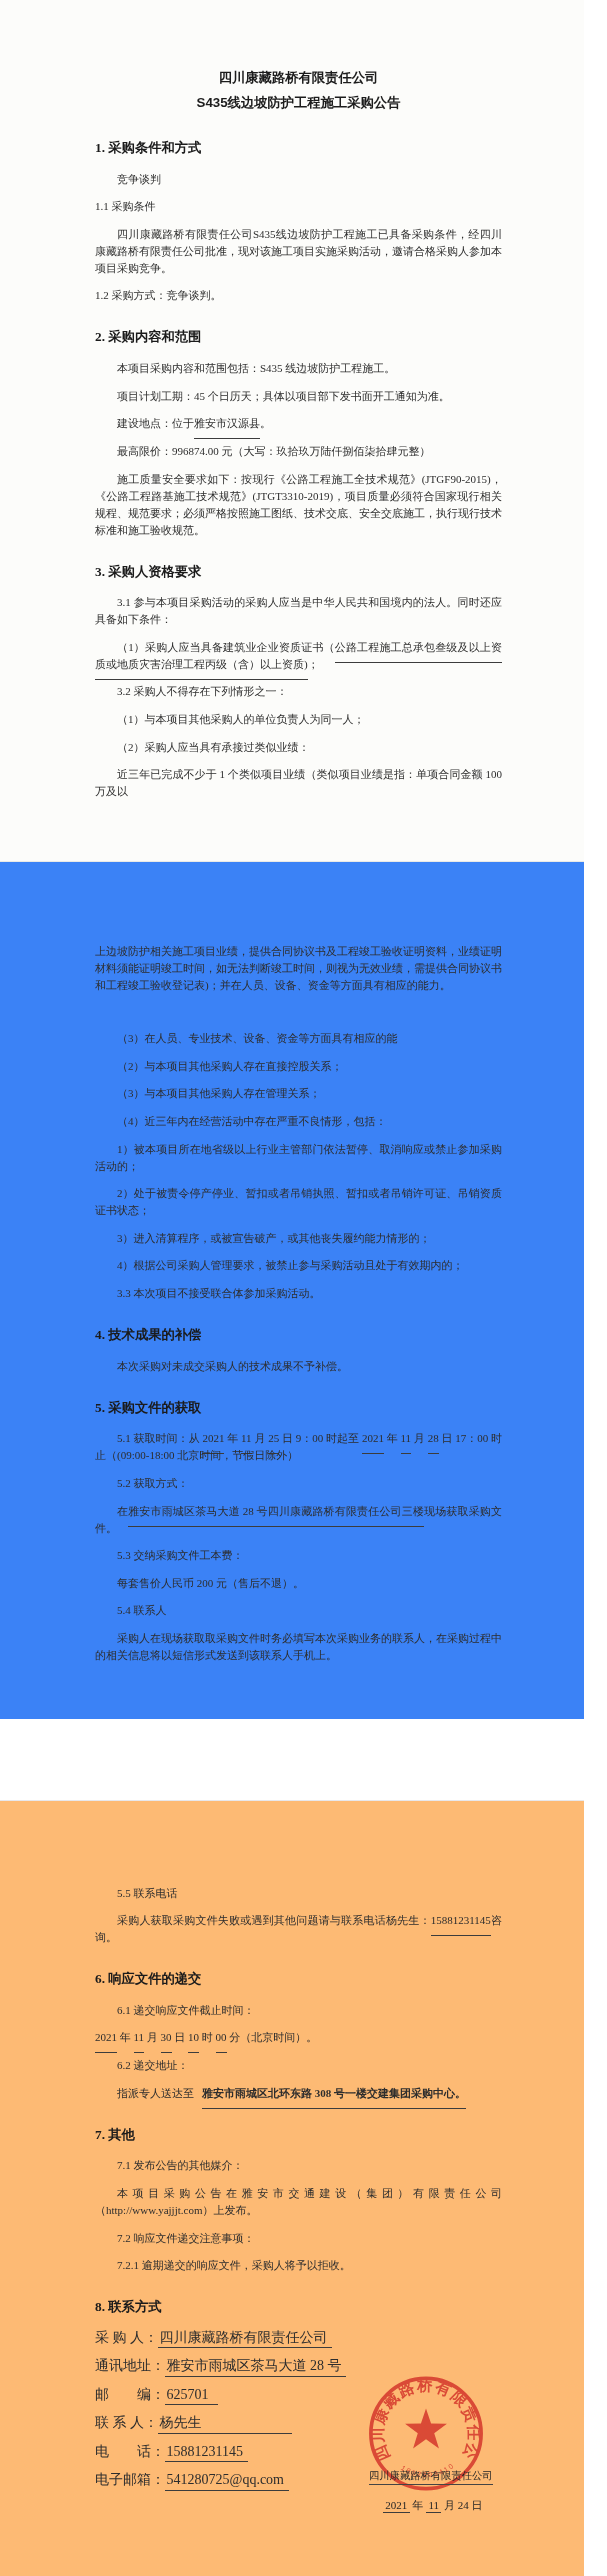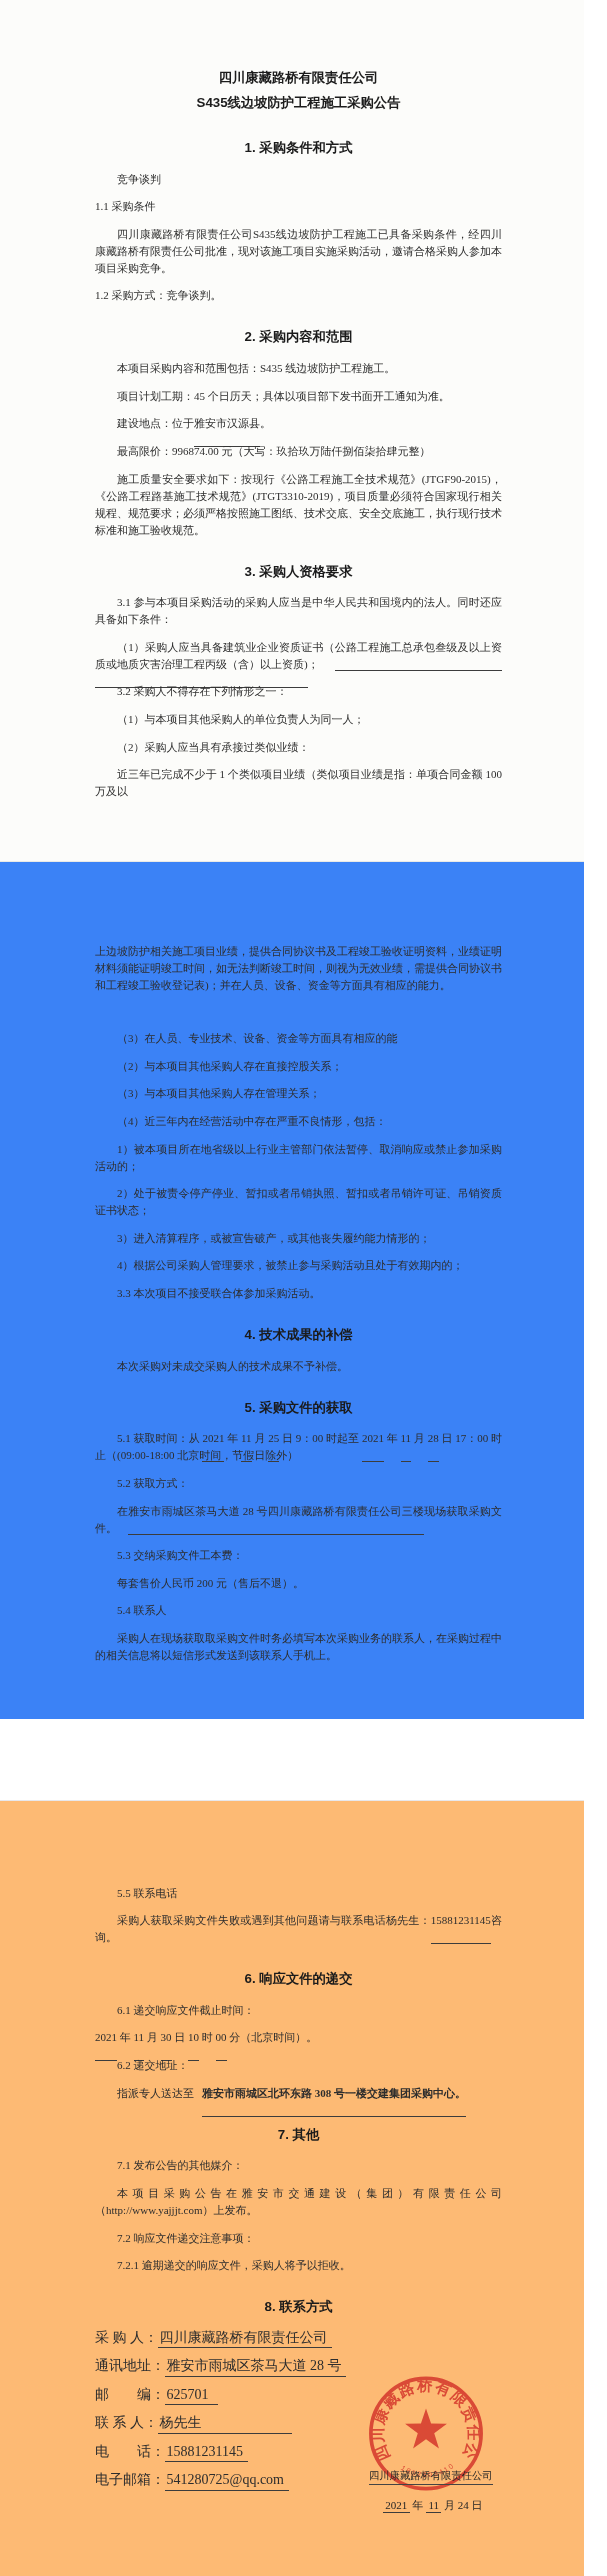--- a/index.html
+++ b/index.html
@@ -14,28 +14,28 @@
   #page3{top:1800px;height:858px;background:#fdba74;border-top:0.8px solid #e8e8ec;}
   .flow{padding-left:95px;padding-right:82px;}
   #page1 .flow{padding-top:65px;}
   #page2 .flow{padding-top:70px;}
   #page3 .flow{padding-top:73px;}
   .title{
     text-align:center;font-family:"Liberation Sans","DejaVu Sans",sans-serif;
     font-weight:bold;font-size:13.3px;line-height:25px;color:#1c1c1c;margin:0;
   }
   .h{
-    font-family:Liberation Sans, sans-serif;font-weight:bold;
-    font-size:13.3px;line-height:18px;color:#1b1b1b;margin:23px 0 13.7px 0;text-align:center;
+    font-family:Liberation Serif, serif;font-weight:bold;
+    font-size:13.3px;line-height:18px;color:#1b1b1b;margin:23px 0 13.7px 0;
   }
   .title + .h, .p + .h, .pf + .h{margin-top:24px;}
   .p,.pf{margin:10.6px 0 0 0;font-size:11px;line-height:17px;text-align:justify;}
   .p{text-indent:2em;}
   .sp{height:26px;}
-  .u{border-bottom:0.8px solid #3c3c3c;padding-bottom:17px;}
+  .u{border-bottom:0.8px solid #3c3c3c;padding-bottom:9px;}
   .b{font-weight:bold;margin-left:8px;}
   .fields{margin-top:4.6px;}
   .field{margin-top:10px;font-size:14px;line-height:16.7px;white-space:nowrap;}
   .field-label{display:inline-block;min-width:59px;}
   .field-value{display:inline-block;border-bottom:0.8px solid #3c3c3c;min-width:44px;padding:0 4.6px 0.8px 1.5px;}
   .field:nth-of-type(4) .field-value{min-width:128px;}
   .field:nth-of-type(3) .field-value{min-width:47px;}
   #stamp{position:absolute;left:348px;top:559px;opacity:0.86;}
   #closing-company{
     position:absolute;left:369px;top:668px;font-size:10.3px;color:#262626;

